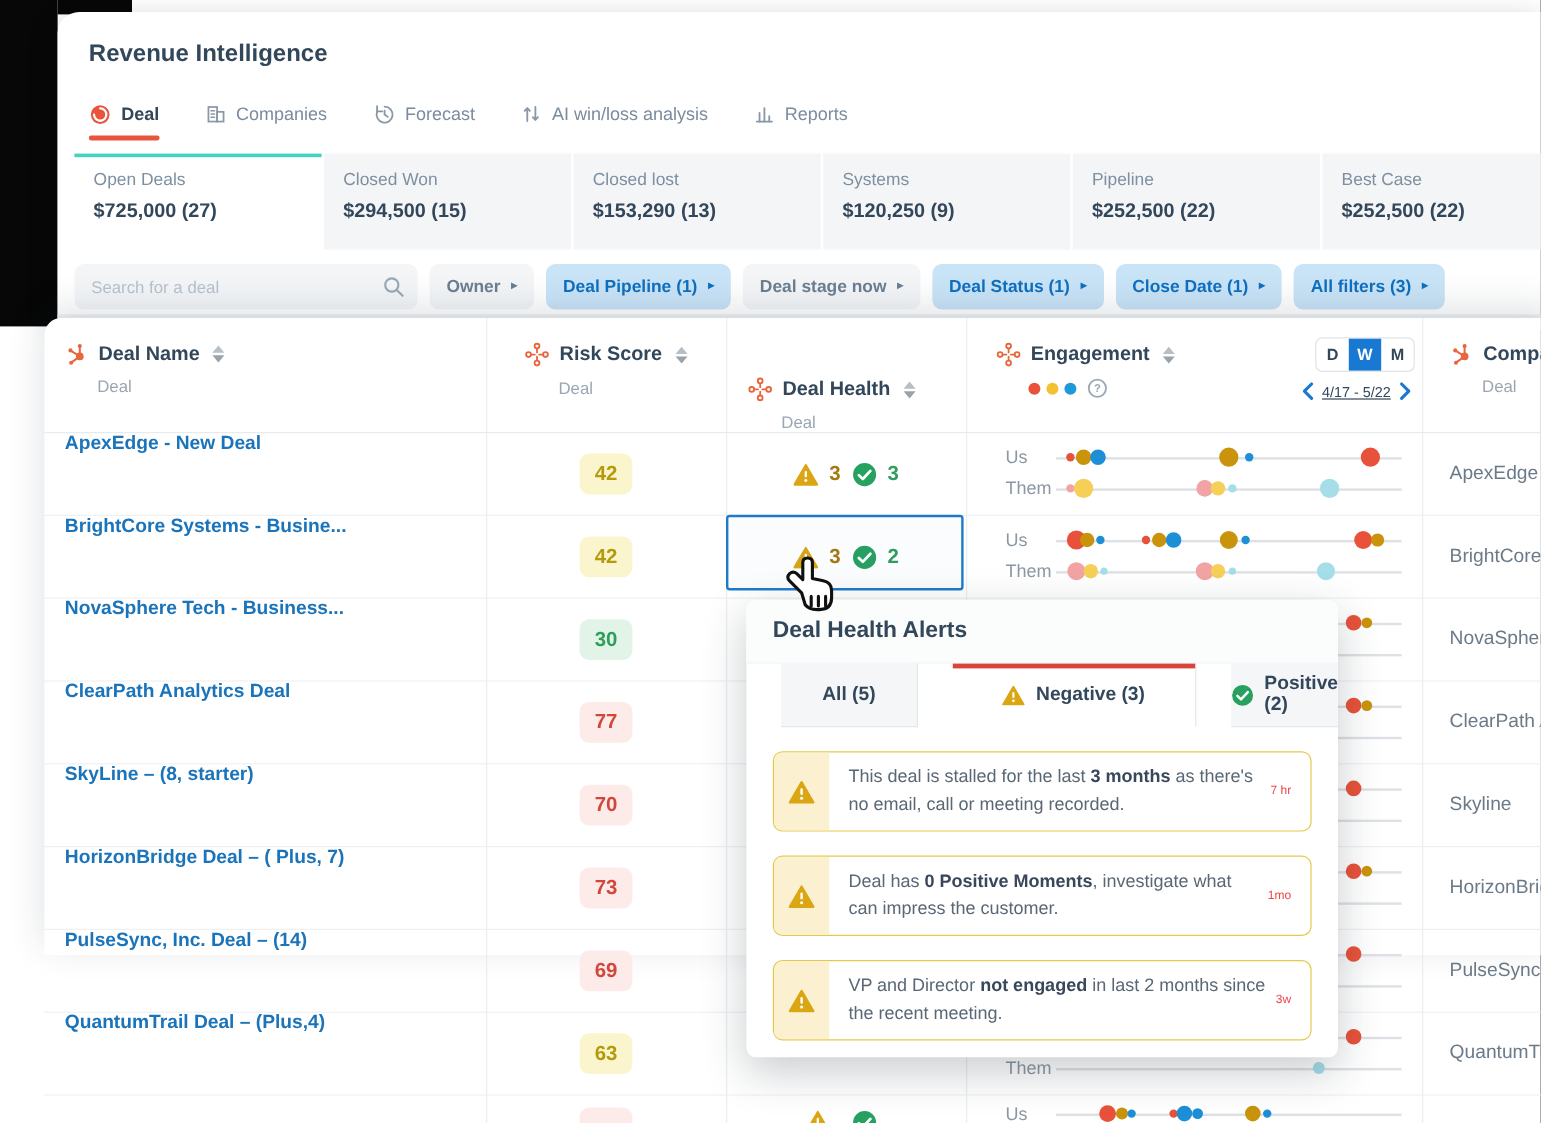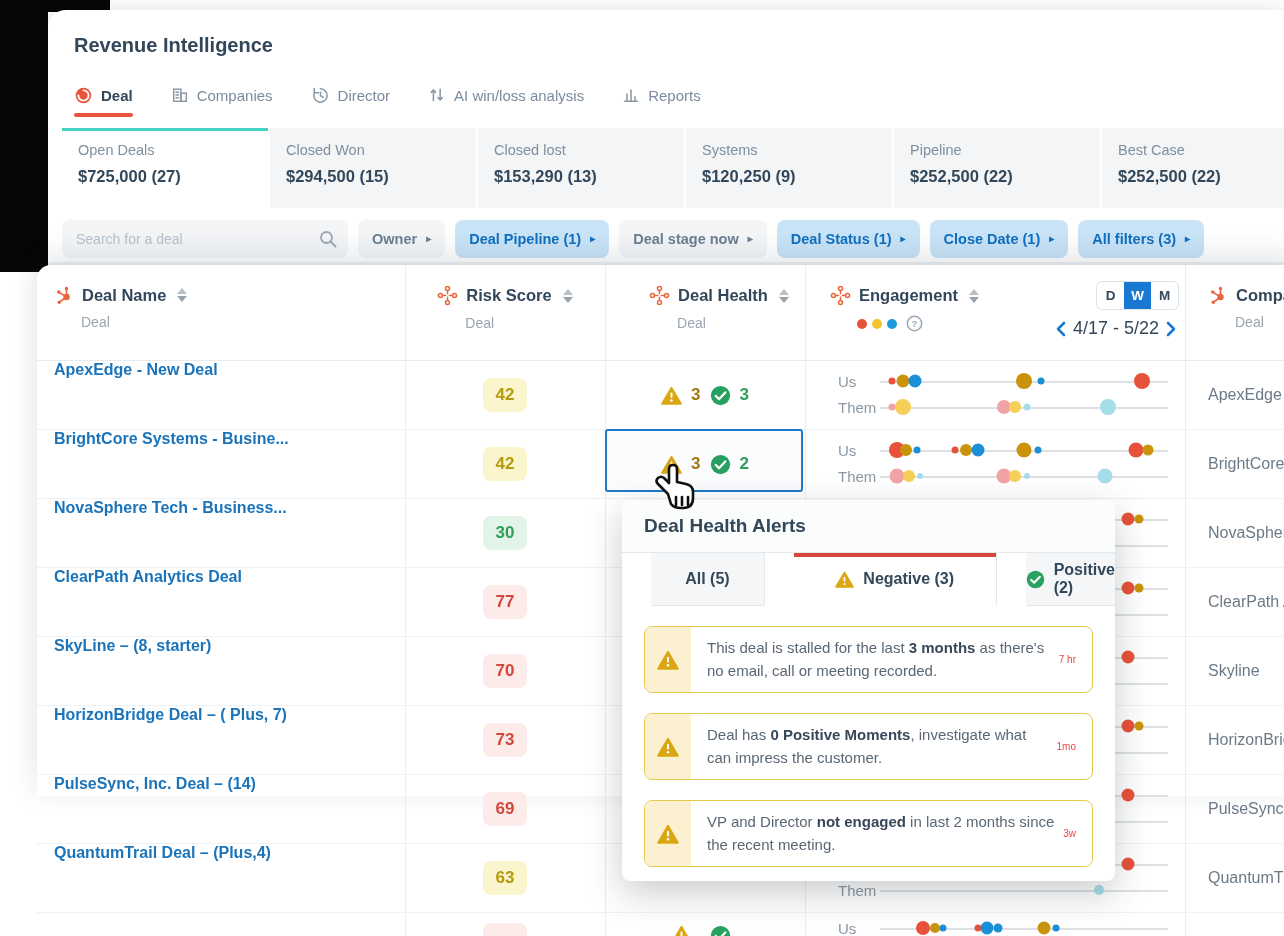--- a/index.html
+++ b/index.html
@@ -41,41 +41,41 @@
   
   .tableCard{position:absolute;left:37px;top:265px;width:1247px;height:531px;background:#fff;
              border-radius:14px 0 0 0;box-shadow:0 -8px 30px rgba(31,45,61,.14);z-index:10;padding-left:11px;}
   .tinner{position:absolute;left:0;top:0;width:1330px;height:671px;}
   .vline{position:absolute;top:0;bottom:0;width:1px;background:#e9edf0;}
 
   .thead{position:relative;height:95px;border-bottom:1px solid #e7ebee;}
   .hcell{position:absolute;top:0;height:95px;box-sizing:border-box;}
   .h-name{left:0;width:368px;padding:20px 0 0 17px;}
   .h-risk{left:368px;width:200px;display:flex;justify-content:center;}
-  .h-health{left:582px;width:200px;display:flex;justify-content:center;}
+  .h-health{left:556px;width:200px;display:flex;justify-content:center;align-items:flex-end;}
   .h-eng{left:768px;width:380px;padding:20px 0 0 25px;}
   .h-comp{left:1148px;width:182px;padding:20px 0 0 23px;}
   .hblock{padding-top:20px;}
   .h-title-row{display:flex;align-items:center;gap:8px;font-size:16.5px;font-weight:bold;color:#33475b;}
   .sort{display:flex;flex-direction:column;gap:2px;margin-left:3px;}
   .sort i{display:block;width:0;height:0;border-left:5px solid transparent;border-right:5px solid transparent;}
   .sort .up{border-bottom:6px solid #b6bec6;}
   .sort .dn{border-top:6px solid #99a3ac;}
   .h-sub{margin-top:9px;font-size:14px;color:#9aa6b2;}
   .ml27{margin-left:27px;} .ml28{margin-left:28px;}
   .legend{display:flex;align-items:center;gap:5px;margin-top:9px;margin-left:27px;}
   .ldot{width:10px;height:10px;border-radius:50%;}
   .ldot.red{background:#e8523a;} .ldot.yellow{background:#f2c230;} .ldot.blue{background:#1d9bd8;}
   .legend .q{margin-left:4px;display:flex;}
   .eng-controls{position:absolute;right:6px;top:16px;display:flex;flex-direction:column;align-items:flex-end;gap:8px;}
   .toggle{display:flex;border:1px solid #dfe4e9;border-radius:6px;overflow:hidden;background:#fff;}
   .tbtn{width:27px;height:27px;display:flex;align-items:center;justify-content:center;
         font-size:13.5px;font-weight:bold;color:#33475b;}
   .tbtn.active{background:#1878d2;color:#fff;}
-  .datenav{display:flex;align-items:center;gap:7px;font-size:18px;color:#33475b;padding-right:2px;}
+  .datenav{display:flex;align-items:flex-end;gap:7px;font-size:12px;color:#33475b;padding-right:2px;text-decoration:underline;}
   .datenav .chev{display:flex;}
 
   .trow{position:relative;height:69px;border-bottom:1px solid #eef1f4;display:flex;box-sizing:border-box;}
   .c-name{width:368px;display:flex;align-items:flex-start;padding-left:17px;box-sizing:border-box;}
   .deal-link{font-size:16px;font-weight:bold;color:#1b74ba;text-decoration:none;white-space:nowrap;}
   .c-risk{width:200px;display:flex;align-items:center;justify-content:center;box-sizing:border-box;}
   .badge{min-width:44px;height:34px;border-radius:8px;display:flex;align-items:center;justify-content:center;
          font-size:17px;font-weight:bold;box-sizing:border-box;}
   .badge.yellow{background:#fbf5cd;color:#b39b0d;}
   .badge.green{background:#e2f4e8;color:#2f9e5b;}
@@ -153,21 +153,21 @@
           <span>Companies</span>
         </div>
         <div class="tab">
           <span class="tab-ic">
             <svg width="19" height="19" viewBox="0 0 20 20" fill="none" stroke="#8a97a5" stroke-width="1.6" stroke-linecap="round">
               <path d="M10 3 a7 7 0 1 1 -6.6 4.6"></path>
               <path d="M3.4 2.6 v4.6 h4.6"></path>
               <path d="M10 6.5 V10 l2.8 2"></path>
             </svg>
           </span>
-          <span>Director</span>
+          <span>Forecast</span>
         </div>
         <div class="tab">
           <span class="tab-ic">
             <svg width="18" height="18" viewBox="0 0 20 20" fill="none" stroke="#8a97a5" stroke-width="1.7" stroke-linecap="round">
               <path d="M6 4.5 v12 M6 4.5 l-2.4 2.6 M6 4.5 l2.4 2.6"></path>
               <path d="M13.5 15.5 V3.5 M13.5 15.5 l-2.4 -2.6 M13.5 15.5 l2.4 -2.6"></path>
             </svg>
           </span>
           <span>AI win/loss analysis</span>
         </div>

